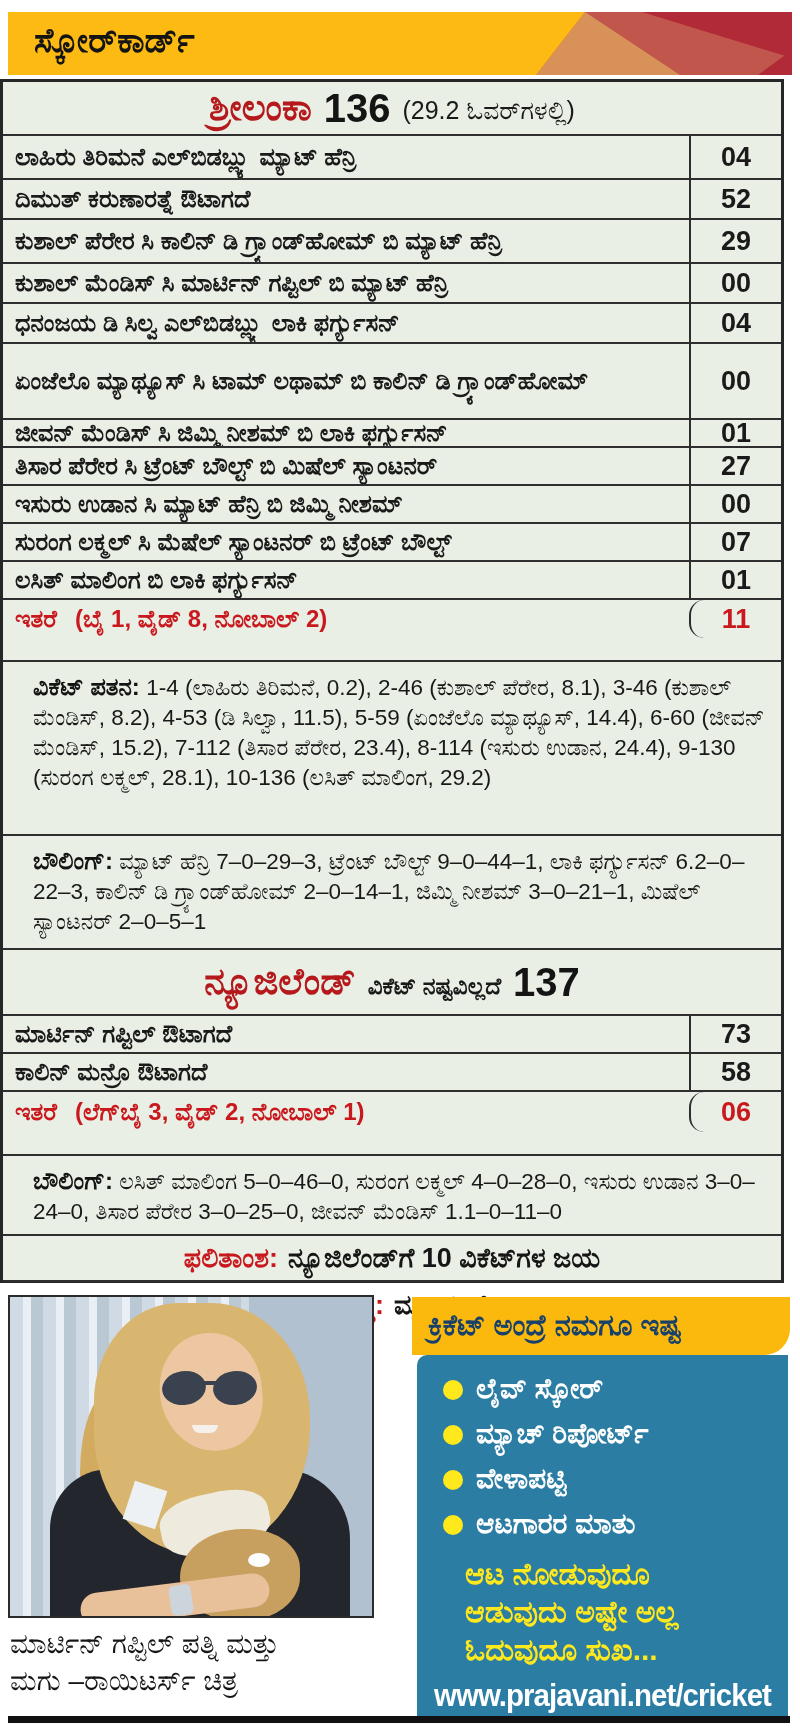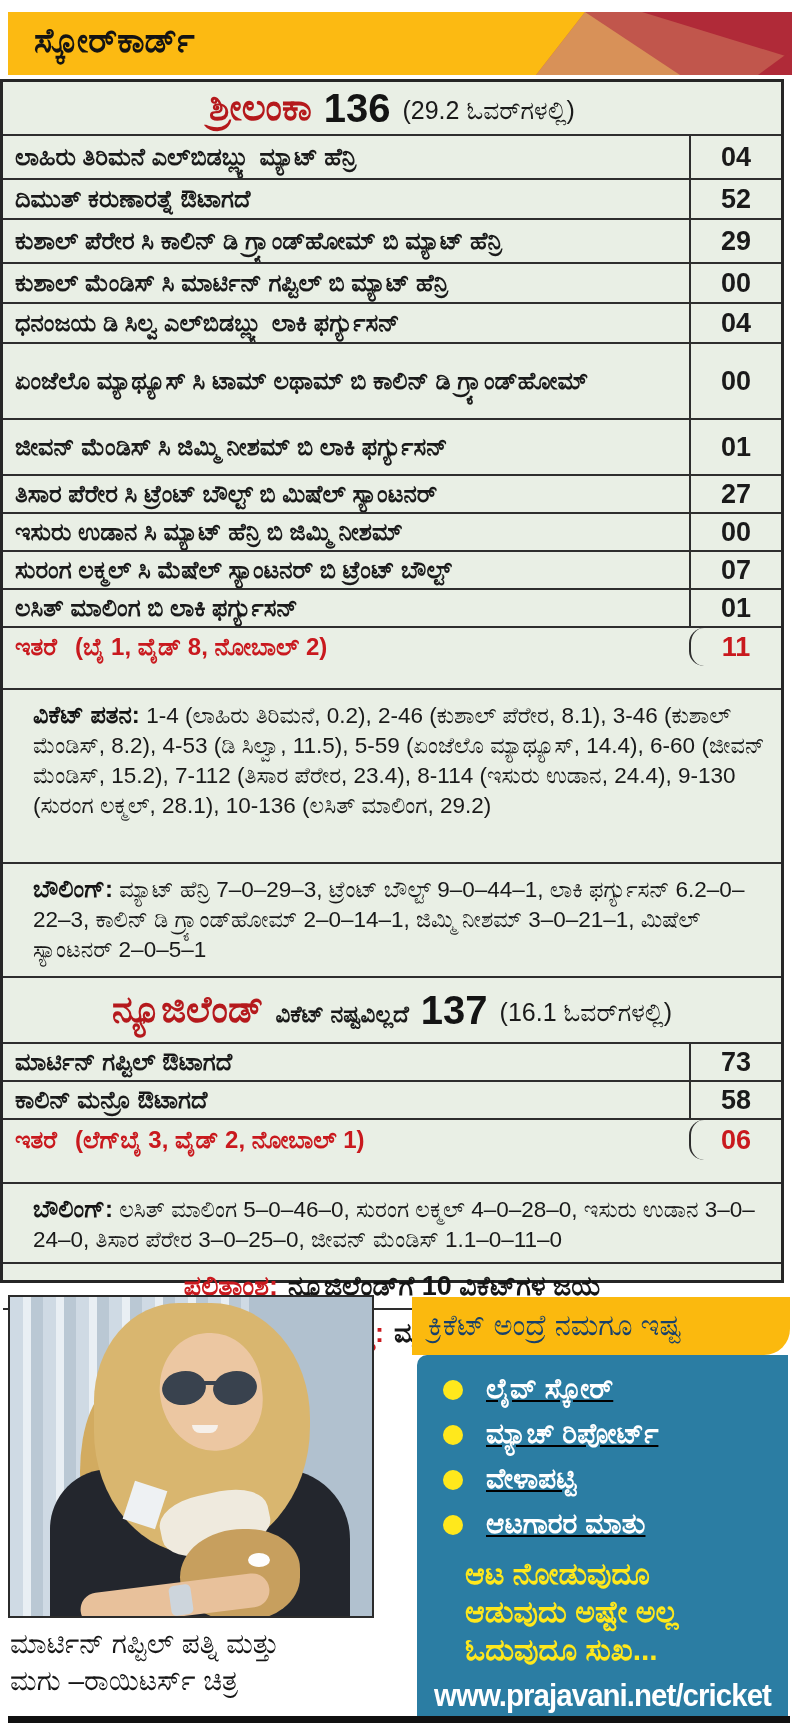--- a/index.html
+++ b/index.html
@@ -56,24 +56,24 @@
   .child-cloth{left:150px;top:196px;width:110px;height:60px;background:#efeade;border-radius:40%;transform:rotate(-12deg);}
   .bow{left:238px;top:256px;width:22px;height:14px;background:#fdfdfd;border-radius:50%;}
   .arm{left:70px;top:286px;width:190px;height:34px;background:#e8c19b;border-radius:18px;transform:rotate(-7deg);}
   .watch{left:160px;top:288px;width:22px;height:30px;background:#cdd5dc;border-radius:5px;transform:rotate(-8deg);}
 
   .photo-caption{position:absolute;left:10px;top:1626px;width:370px;font-size:28px;color:#161616;line-height:1.32;}
 
   
   .promo-head{position:absolute;left:412px;top:1297px;width:378px;height:58px;background:#fbb90e;
               border-radius:0 0 26px 0;display:flex;align-items:center;padding-left:16px;
-              box-sizing:border-box;font-size:29px;font-weight:normal;color:#17406b;}
+              box-sizing:border-box;font-size:29px;font-weight:bold;color:#17406b;}
   .promo-body{position:absolute;left:417px;top:1355px;width:371px;height:365px;background:#2b7da3;
               border-radius:10px 0 0 0;box-sizing:border-box;padding-top:12px;}
-  .bullet-row{display:flex;align-items:center;gap:23px;padding:6px 0 6px 26px;text-decoration:underline;}
+  .bullet-row{display:flex;align-items:center;gap:13px;padding:6px 0 6px 26px;}
   .dot{width:20px;height:20px;border-radius:50%;background:#ffe81c;flex:none;}
   .bullet-txt{color:#ffffff;font-weight:bold;font-size:28px;}
   .tagline{padding:8px 0 0 48px;color:#ffe81c;font-weight:bold;font-size:30px;line-height:1.26;}
   .promo-url{position:absolute;left:0;bottom:6px;width:100%;text-align:center;color:#ffffff;
              font-weight:bold;font-size:31px;letter-spacing:-1px;transform:scaleX(0.95);}
 
   .bottom-rule{position:absolute;left:8px;top:1716px;width:782px;height:7px;background:#111111;}
 </style>
 </head>
 <body>
@@ -116,21 +116,21 @@
       <div class="bat-runs">00</div>
     </div>
     <div class="sec bat-row" style="height:40px">
       <div class="bat-name">ಧನಂಜಯ ಡಿ ಸಿಲ್ವ ಎಲ್‌ಬಿಡಬ್ಲ್ಯು ಲಾಕಿ ಫರ್ಗ್ಯುಸನ್</div>
       <div class="bat-runs">04</div>
     </div>
     <div class="sec bat-row" style="height:76px">
       <div class="bat-name">ಏಂಜೆಲೊ ಮ್ಯಾಥ್ಯೂಸ್ ಸಿ ಟಾಮ್ ಲಥಾಮ್ ಬಿ ಕಾಲಿನ್ ಡಿ ಗ್ರ್ಯಾಂಡ್‌ಹೋಮ್</div>
       <div class="bat-runs">00</div>
     </div>
-    <div class="sec bat-row" style="height:56px">
+    <div class="sec bat-row" style="height:28px">
       <div class="bat-name">ಜೀವನ್ ಮೆಂಡಿಸ್ ಸಿ ಜಿಮ್ಮಿ ನೀಶಮ್ ಬಿ ಲಾಕಿ ಫರ್ಗ್ಯುಸನ್</div>
       <div class="bat-runs">01</div>
     </div>
     <div class="sec bat-row" style="height:38px">
       <div class="bat-name">ತಿಸಾರ ಪೆರೇರ ಸಿ ಟ್ರೆಂಟ್ ಬೌಲ್ಟ್ ಬಿ ಮಿಷೆಲ್ ಸ್ಯಾಂಟನರ್</div>
       <div class="bat-runs">27</div>
     </div>
     <div class="sec bat-row" style="height:38px">
       <div class="bat-name">ಇಸುರು ಉಡಾನ ಸಿ ಮ್ಯಾಟ್ ಹೆನ್ರಿ ಬಿ ಜಿಮ್ಮಿ ನೀಶಮ್</div>
       <div class="bat-runs">00</div>
@@ -159,21 +159,20 @@
 
     <div class="sec para" style="height:114px">
       <span class="lbl">ಬೌಲಿಂಗ್:</span>
       <span>ಮ್ಯಾಟ್ ಹೆನ್ರಿ 7–0–29–3, ಟ್ರೆಂಟ್ ಬೌಲ್ಟ್ 9–0–44–1, ಲಾಕಿ ಫರ್ಗ್ಯುಸನ್ 6.2–0–22–3, ಕಾಲಿನ್ ಡಿ ಗ್ರ್ಯಾಂಡ್‌ಹೋಮ್ 2–0–14–1, ಜಿಮ್ಮಿ ನೀಶಮ್ 3–0–21–1, ಮಿಷೆಲ್ ಸ್ಯಾಂಟನರ್ 2–0–5–1</span>
     </div>
 
     <div class="sec inn-head" style="height:66px">
       <span class="team-name">ನ್ಯೂಜಿಲೆಂಡ್</span>
       <span class="inn-note">ವಿಕೆಟ್ ನಷ್ಟವಿಲ್ಲದೆ</span>
       <span class="inn-total">137</span>
-      <span class="inn-overs">(16.1 ಓವರ್‌ಗಳಲ್ಲಿ)</span>
     </div>
 
     <div class="sec bat-row" style="height:38px">
       <div class="bat-name">ಮಾರ್ಟಿನ್ ಗಪ್ಟಿಲ್ ಔಟಾಗದೆ</div>
       <div class="bat-runs">73</div>
     </div>
     <div class="sec bat-row" style="height:38px">
       <div class="bat-name">ಕಾಲಿನ್ ಮನ್ರೊ ಔಟಾಗದೆ</div>
       <div class="bat-runs">58</div>
     </div>

